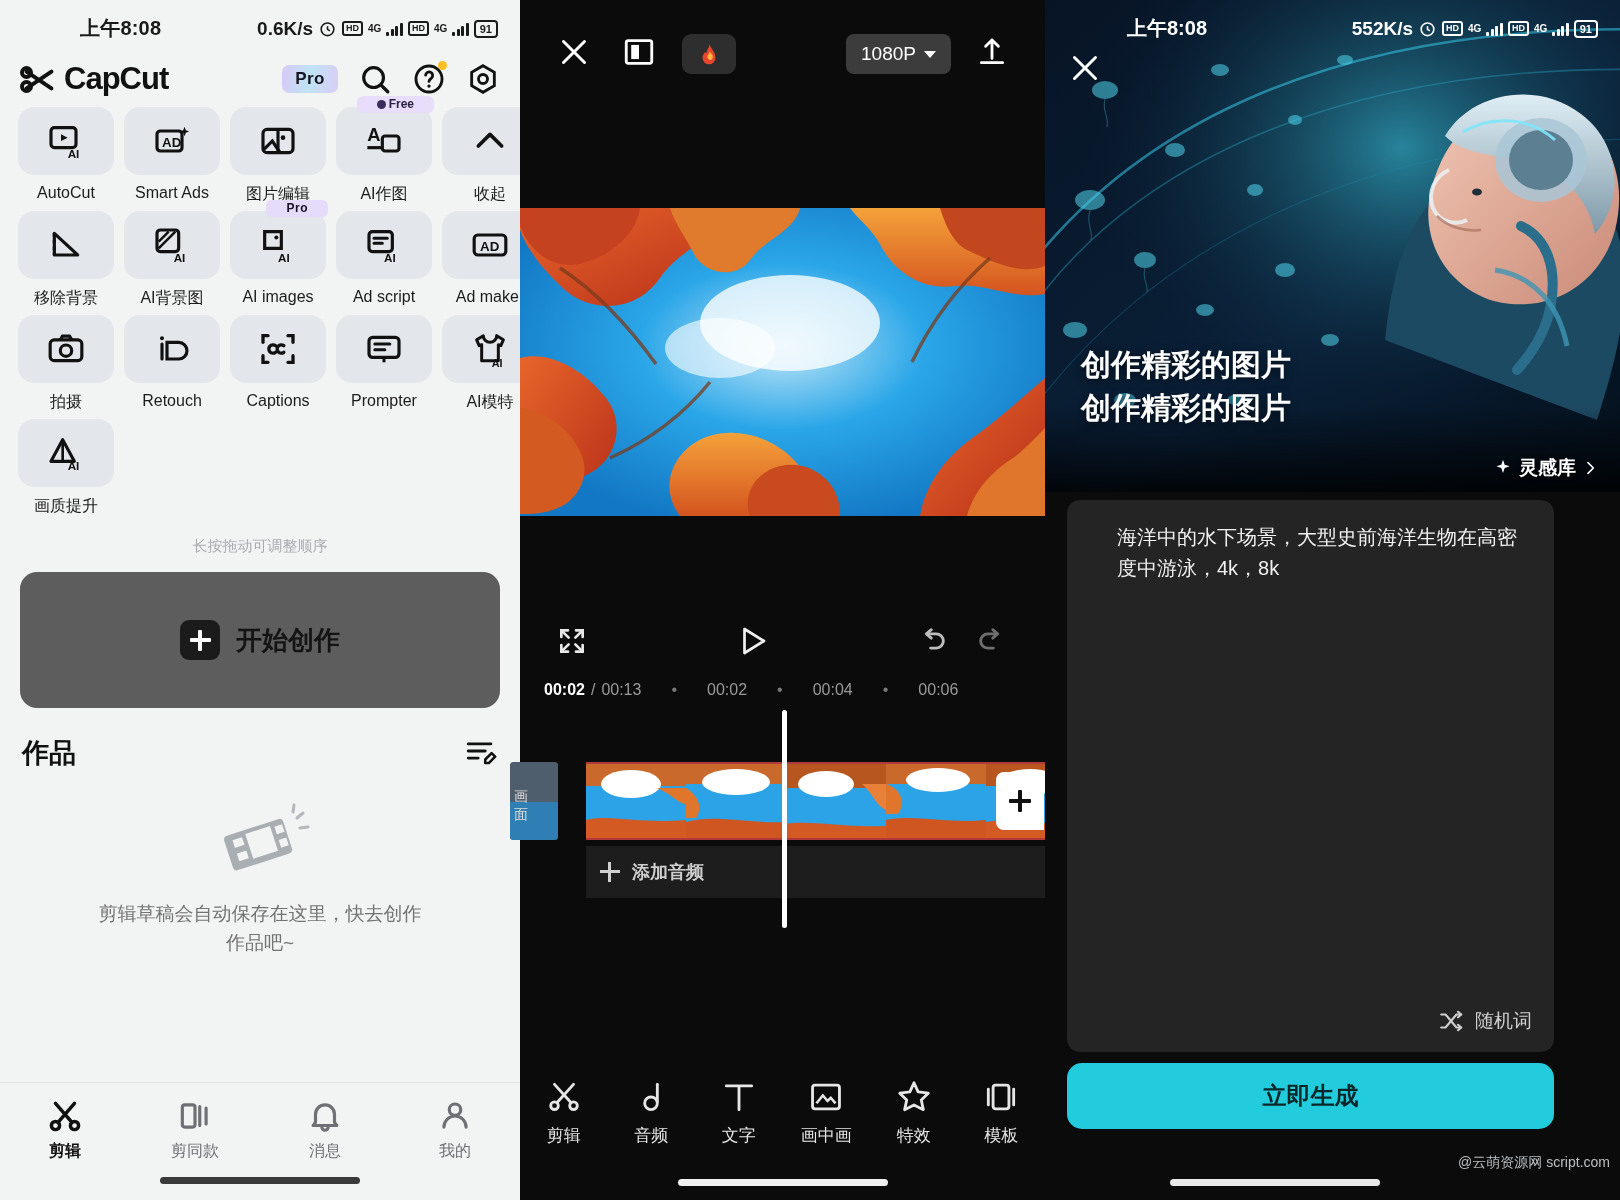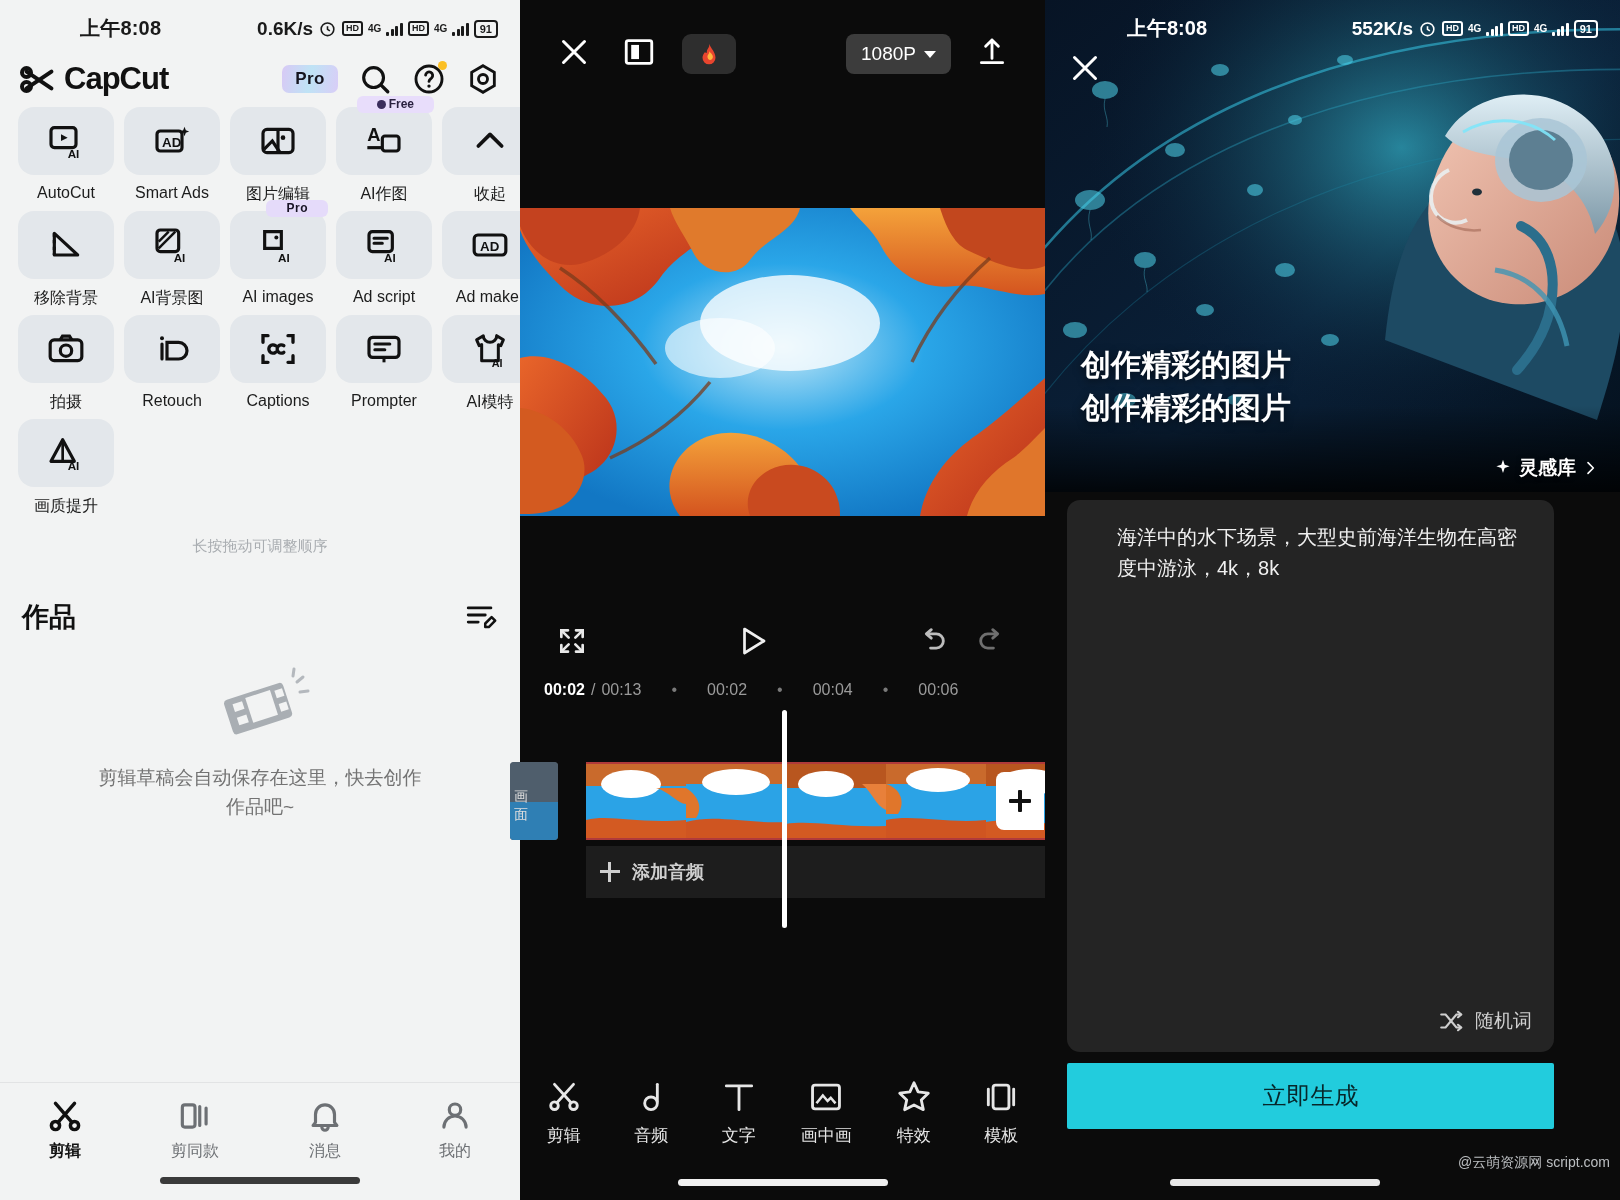--- a/index.html
+++ b/index.html
@@ -135,22 +135,22 @@
   .hero-h { position:absolute; left:36px; top:344px; z-index:5; color:#fff; font-size:30px;
     font-weight:bold; line-height:1.42; text-shadow:0 2px 8px rgba(0,0,0,.6); }
   .inspo { position:absolute; right:22px; top:455px; z-index:5; display:flex; align-items:center;
     gap:6px; color:#fff; font-size:19px; font-weight:bold; text-shadow:0 1px 5px rgba(0,0,0,.8); }
   .prompt-box { position:absolute; left:22px; top:500px; width:487px; height:552px;
     background:#242424; border-radius:13px; padding:22px 22px 0; }
   .prompt-text { color:#f0f0f0; font-size:20px; line-height:1.55;margin-left:28px; }
   .rand { position:absolute; right:22px; bottom:18px; display:flex; align-items:center; gap:11px;
     color:#cfcfcf; font-size:19px; }
   .gen-btn { position:absolute; left:22px; top:1063px; width:487px; height:66px; background:#22ccdd;
-    border-radius:2px; display:flex; align-items:center; justify-content:center;
-    color:#07262a; font-size:24px; font-weight:normal; }
+    border-radius:15px; display:flex; align-items:center; justify-content:center;
+    color:#07262a; font-size:24px; font-weight:bold; }
   .wm { position:absolute; right:10px; bottom:28px; font-size:14px; color:#cfd2d5; opacity:.9; }
   .homebar-dark3 { position:absolute; left:40%; transform:translateX(-50%); bottom:14px;
     width:210px; height:7px; border-radius:4px; background:#e8e8e8; }
 </style>
 </head>
 <body>
 
 <div class="stage">
 
   <div class="panel1">
@@ -389,20 +389,24 @@
               <path d="M10 4v13" stroke="#111" stroke-width="1.6"></path>
               <text x="13" y="22" font-size="7" font-weight="bold" fill="#111">AI</text>
             </svg>
         </div>
         <div class="tool-lab">画质提升</div>
       </div>
     </div>
 
     <div class="hint">长按拖动可调整顺序</div>
 
+    <div class="create-btn">
+      <div class="create-plus"></div>
+      <div class="create-lab">开始创作</div>
+    </div>
 
     <div class="works-row">
       <div class="works-title">作品</div>
       <div class="works-sort">
         <svg width="34" height="34" viewBox="0 0 24 24">
             <path d="M3 7h16M3 12h12M3 17h7" stroke="#111" stroke-width="2" stroke-linecap="round"></path>
             <path d="M19.5 13.5l2.5 2.5-4.5 4.5H15v-2.5z" fill="none" stroke="#111" stroke-width="1.8" stroke-linejoin="round"></path>
           </svg>
       </div>
     </div>

